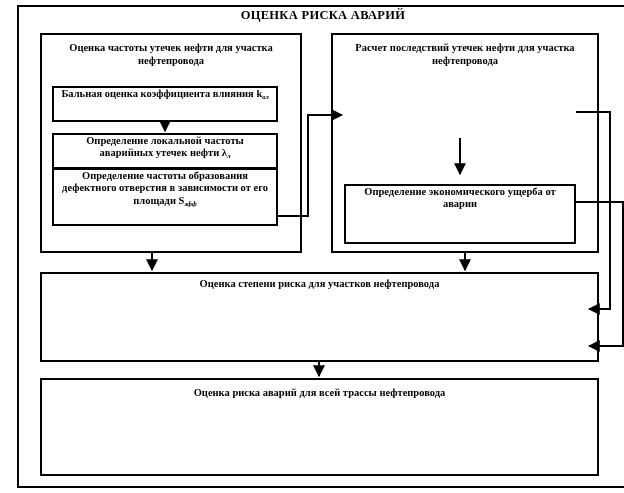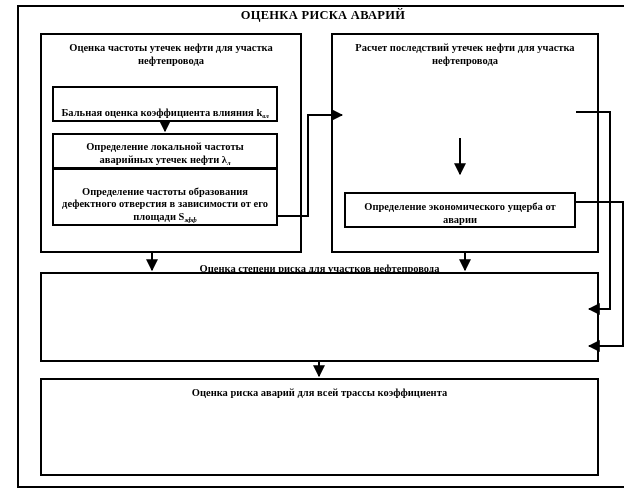--- a/index.html
+++ b/index.html
@@ -26,21 +26,21 @@
     width: 624px;
     height: 493px;
     pointer-events: none;
   }
   .box {
     position: absolute;
     box-sizing: border-box;
     background: #ffffff;
     border: 2px solid #000000;
     display: flex;
-    align-items: flex-end;
+    align-items: flex-start;
     justify-content: center;
     text-align: center;
   }
   .frame-outer {
     left: 6px;
     top: 5px;
     width: 612px;
     height: 483px;
     border-width: 2px;
     background: transparent;
@@ -86,21 +86,21 @@
 
   
   #panel-left  { left: 29px;  top: 33px;  width: 262px; height: 220px; }
   #lbox1 { left: 41px; top: 86px;  width: 226px; height: 36px; }
   #lbox2 { left: 41px; top: 133px; width: 226px; height: 36px; }
   #lbox3 { left: 41px; top: 168px; width: 226px; height: 58px; }
 
   
   #panel-right { left: 320px; top: 33px; width: 268px; height: 220px; }
   #rbox1 { left: 333px; top: 86px;  width: 232px; height: 52px; }
-  #rbox2 { left: 333px; top: 192px; width: 232px; height: 36px; }
+  #rbox2 { left: 333px; top: 184px; width: 232px; height: 60px; }
 
   
   #panel-mid { left: 29px; top: 272px; width: 559px; height: 90px; }
   #mbox1 { left: 41px; top: 296px; width: 535px; height: 26px; }
   #mbox2 { left: 41px; top: 333px; width: 535px; height: 26px; }
 
   
   #panel-bottom { left: 29px; top: 378px; width: 559px; height: 98px; }
 </style>
 </head>
@@ -157,20 +157,20 @@
 
   <div class="box panel" id="panel-right"></div>
   <div class="panel-head" style="left:324px; top:41px; width:260px;">Расчет последствий утечек нефти для участка нефтепровода</div>
 
 
   <div class="box" id="rbox2">
     <span class="txt">Определение экономического ущерба от аварии</span>
   </div>
 
   <div class="box panel" id="panel-mid"></div>
-  <div class="panel-head" style="left:33px; top:262px; width:551px;text-decoration:underline;">Оценка степени риска для участков нефтепровода</div>
+  <div class="panel-head" style="left:33px; top:277px; width:551px;">Оценка степени риска для участков нефтепровода</div>
 
 
 
   <div class="box panel" id="panel-bottom"></div>
-  <div class="panel-head" style="left:33px; top:386px; width:551px;">Оценка риска аварий для всей трассы коэффициента</div>
+  <div class="panel-head" style="left:33px; top:386px; width:551px;">Оценка риска аварий для всей трассы нефтепровода</div>
 
 </div>
 
 </body></html>

